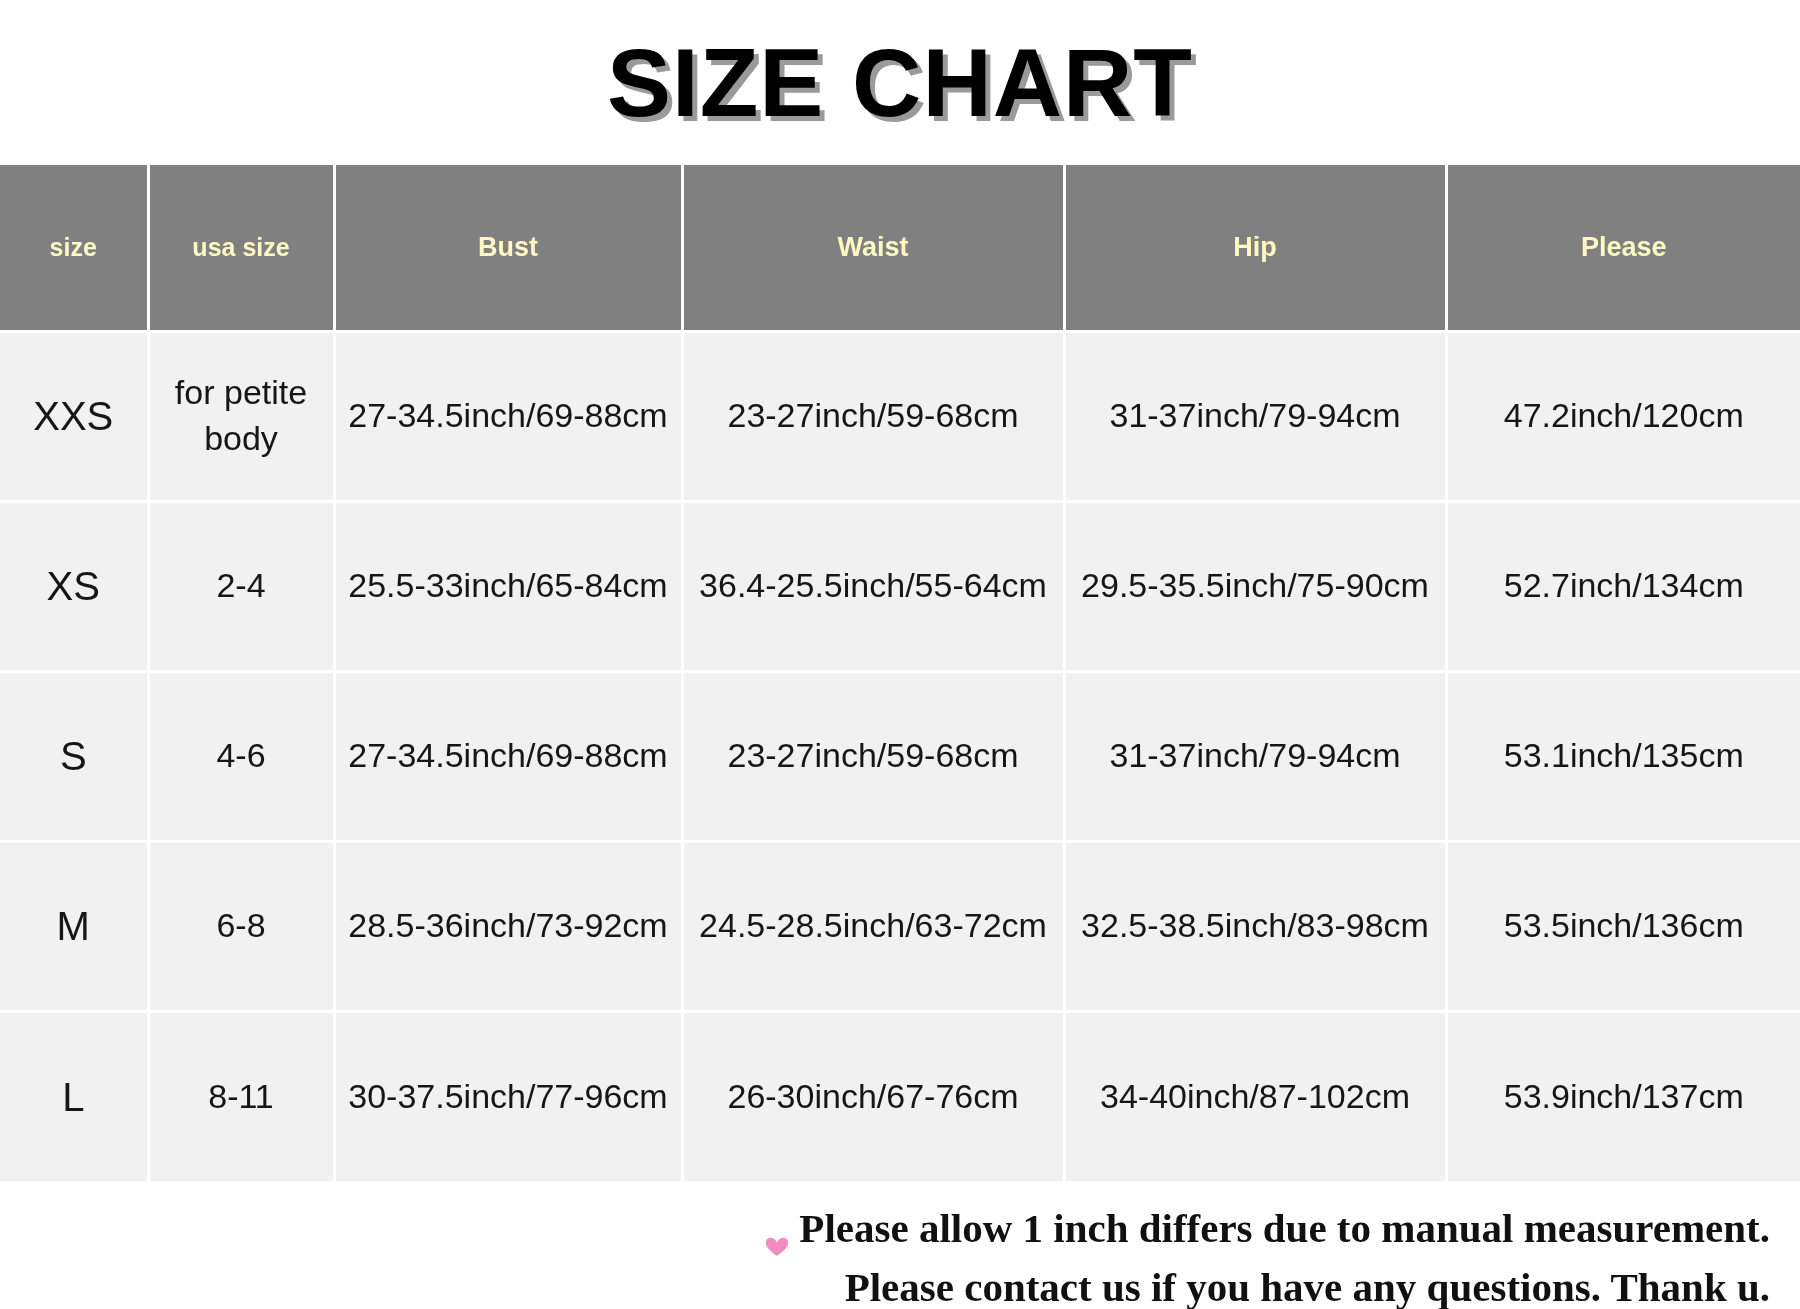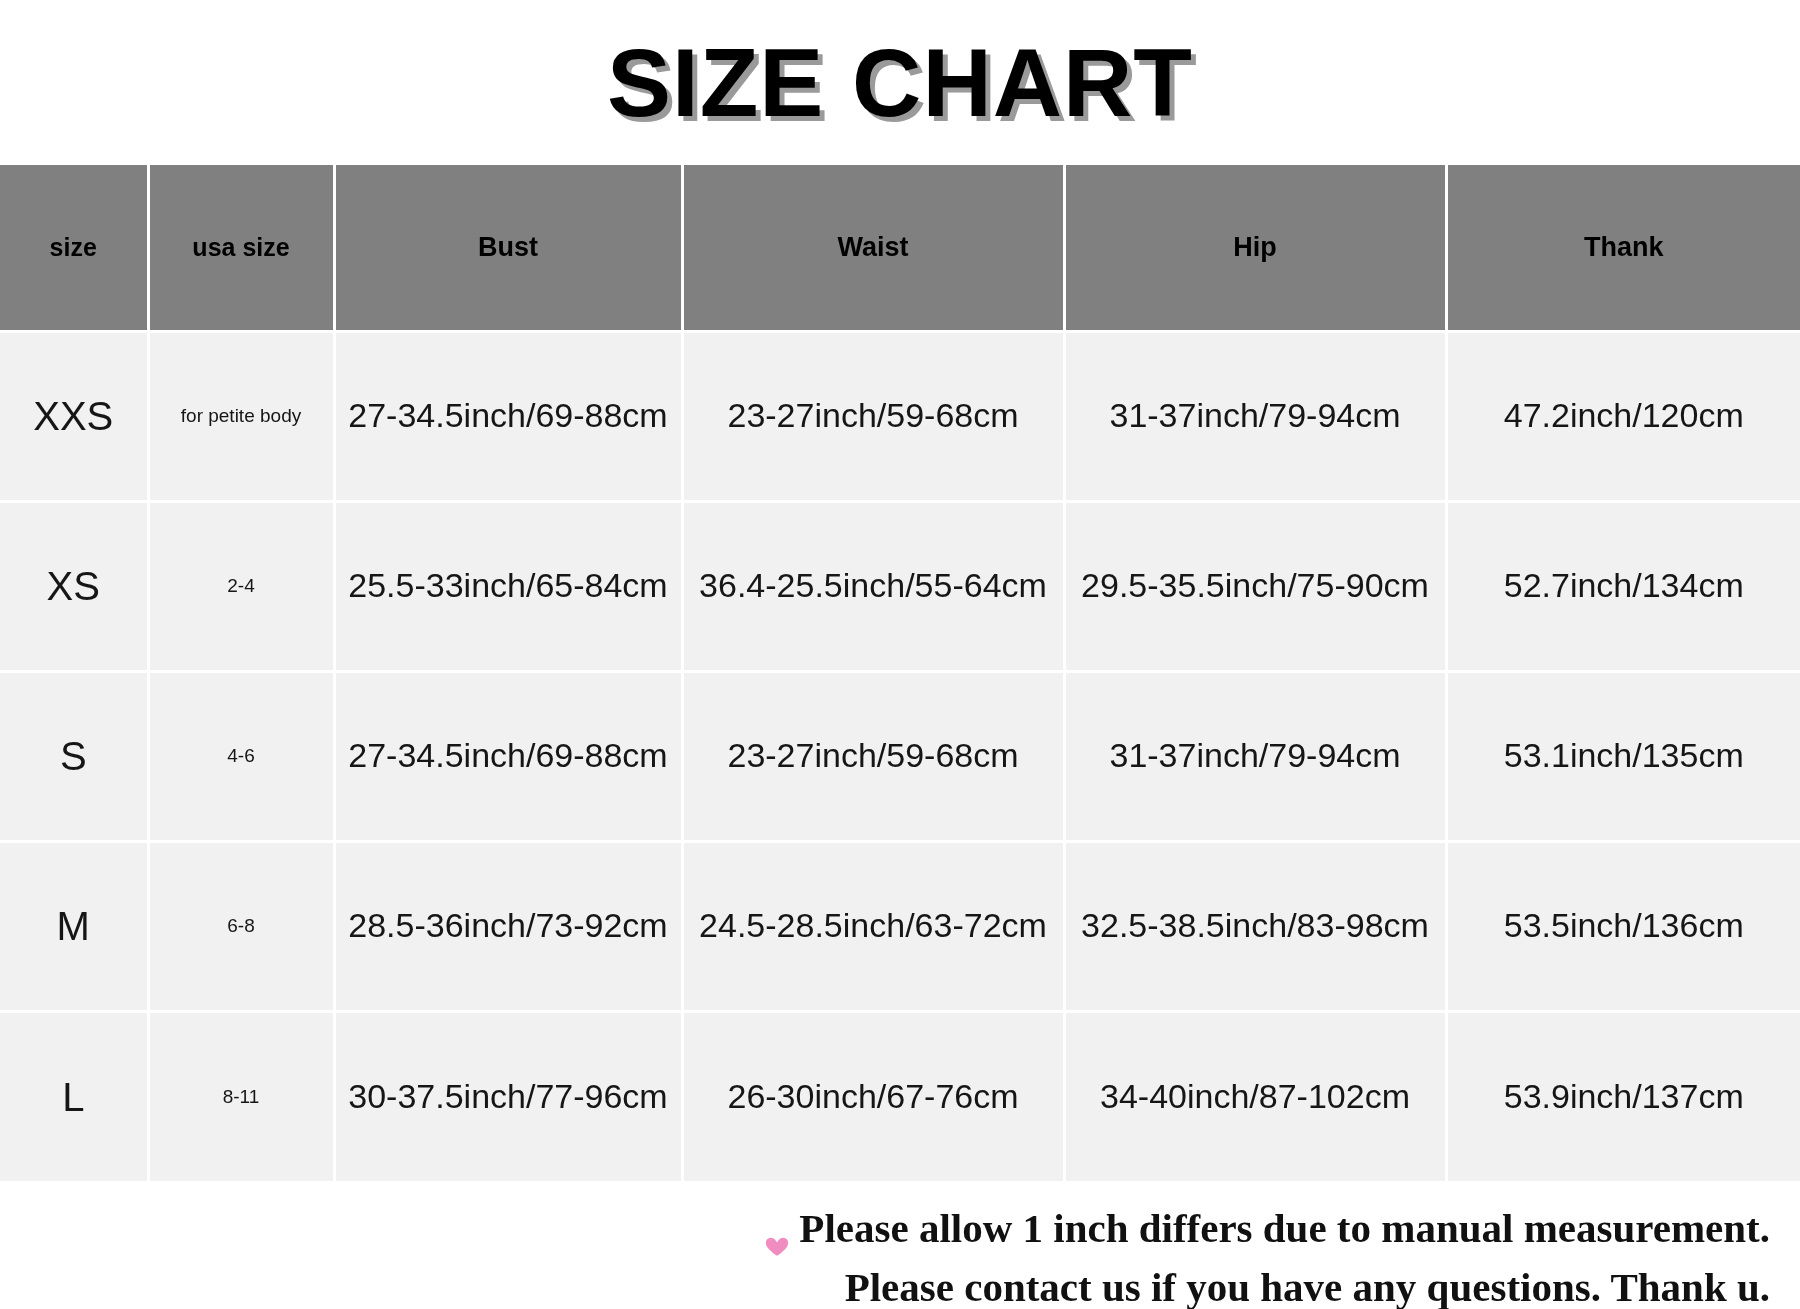--- a/index.html
+++ b/index.html
@@ -48,21 +48,21 @@
   }
   table.size-table col.c-size    { width: 148px; }
   table.size-table col.c-usa     { width: 186px; }
   table.size-table col.c-bust    { width: 348px; }
   table.size-table col.c-waist   { width: 382px; }
   table.size-table col.c-hip     { width: 382px; }
   table.size-table col.c-length  { width: 354px; }
 
   thead th {
     background: #808080;
-    color: #000000;
+    color: #fef9c3;
     font-weight: bold;
     font-size: 27px;
     height: 166px;
     vertical-align: middle;
     text-align: center;
     border-right: 3px solid #ffffff;
     border-bottom: 3px solid #ffffff;
     padding: 0 6px;
     box-sizing: border-box;
   }
@@ -82,21 +82,21 @@
     box-sizing: border-box;
     line-height: 1.35;
   }
   tbody td:last-child { border-right: none; }
   tbody tr:last-child td { border-bottom: none; }
 
   td.cell-size {
     font-size: 40px;
   }
   td.cell-usa {
-    font-size: 19px;
+    font-size: 34px;
   }
 
   
   .note-area {
     padding-top: 18px;
     padding-right: 30px;
     display: flex;
     flex-direction: column;
     align-items: flex-end;
   }
@@ -136,21 +136,21 @@
         <col class="c-hip">
         <col class="c-length">
     </colgroup>
     <thead>
       <tr>
         <th class="hdr-small">size</th>
         <th class="hdr-small">usa size</th>
         <th>Bust</th>
         <th>Waist</th>
         <th>Hip</th>
-        <th>Thank</th>
+        <th>Please</th>
       </tr>
     </thead>
     <tbody>
       <tr>
         <td class="cell-size">XXS</td>
         <td class="cell-usa">for petite body</td>
         <td>27-34.5inch/69-88cm</td>
         <td>23-27inch/59-68cm</td>
         <td>31-37inch/79-94cm</td>
         <td>47.2inch/120cm</td>

